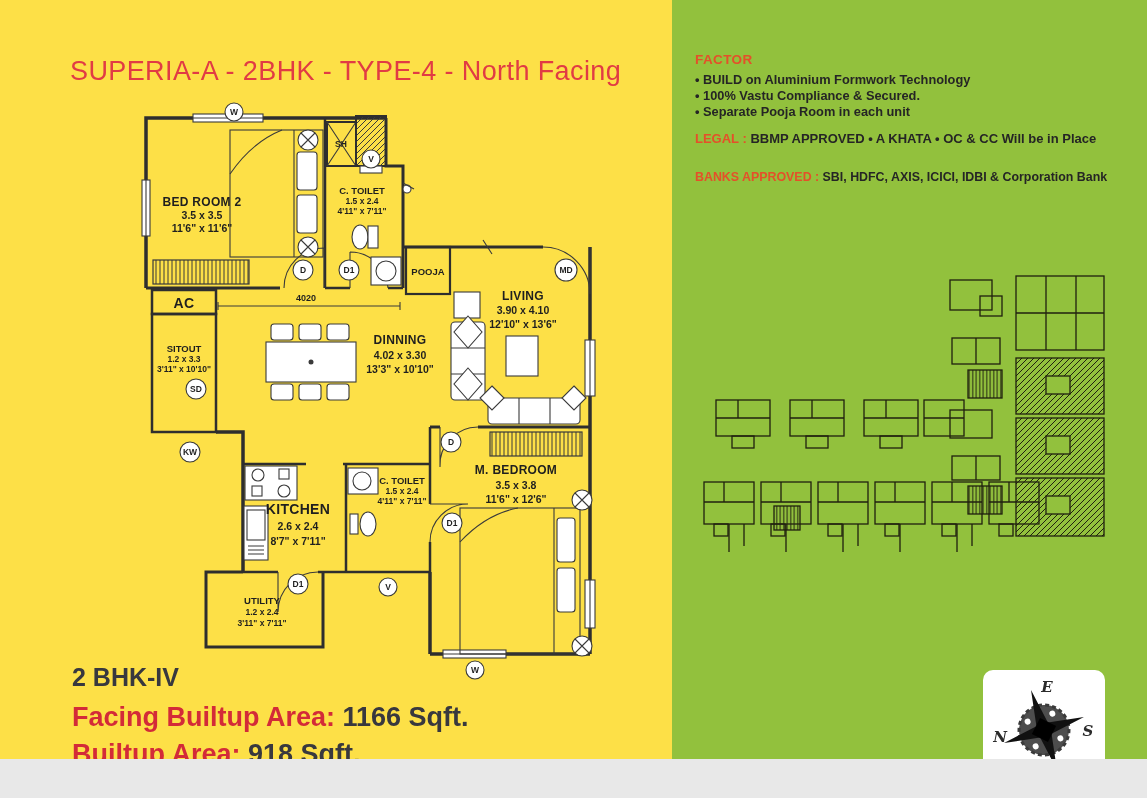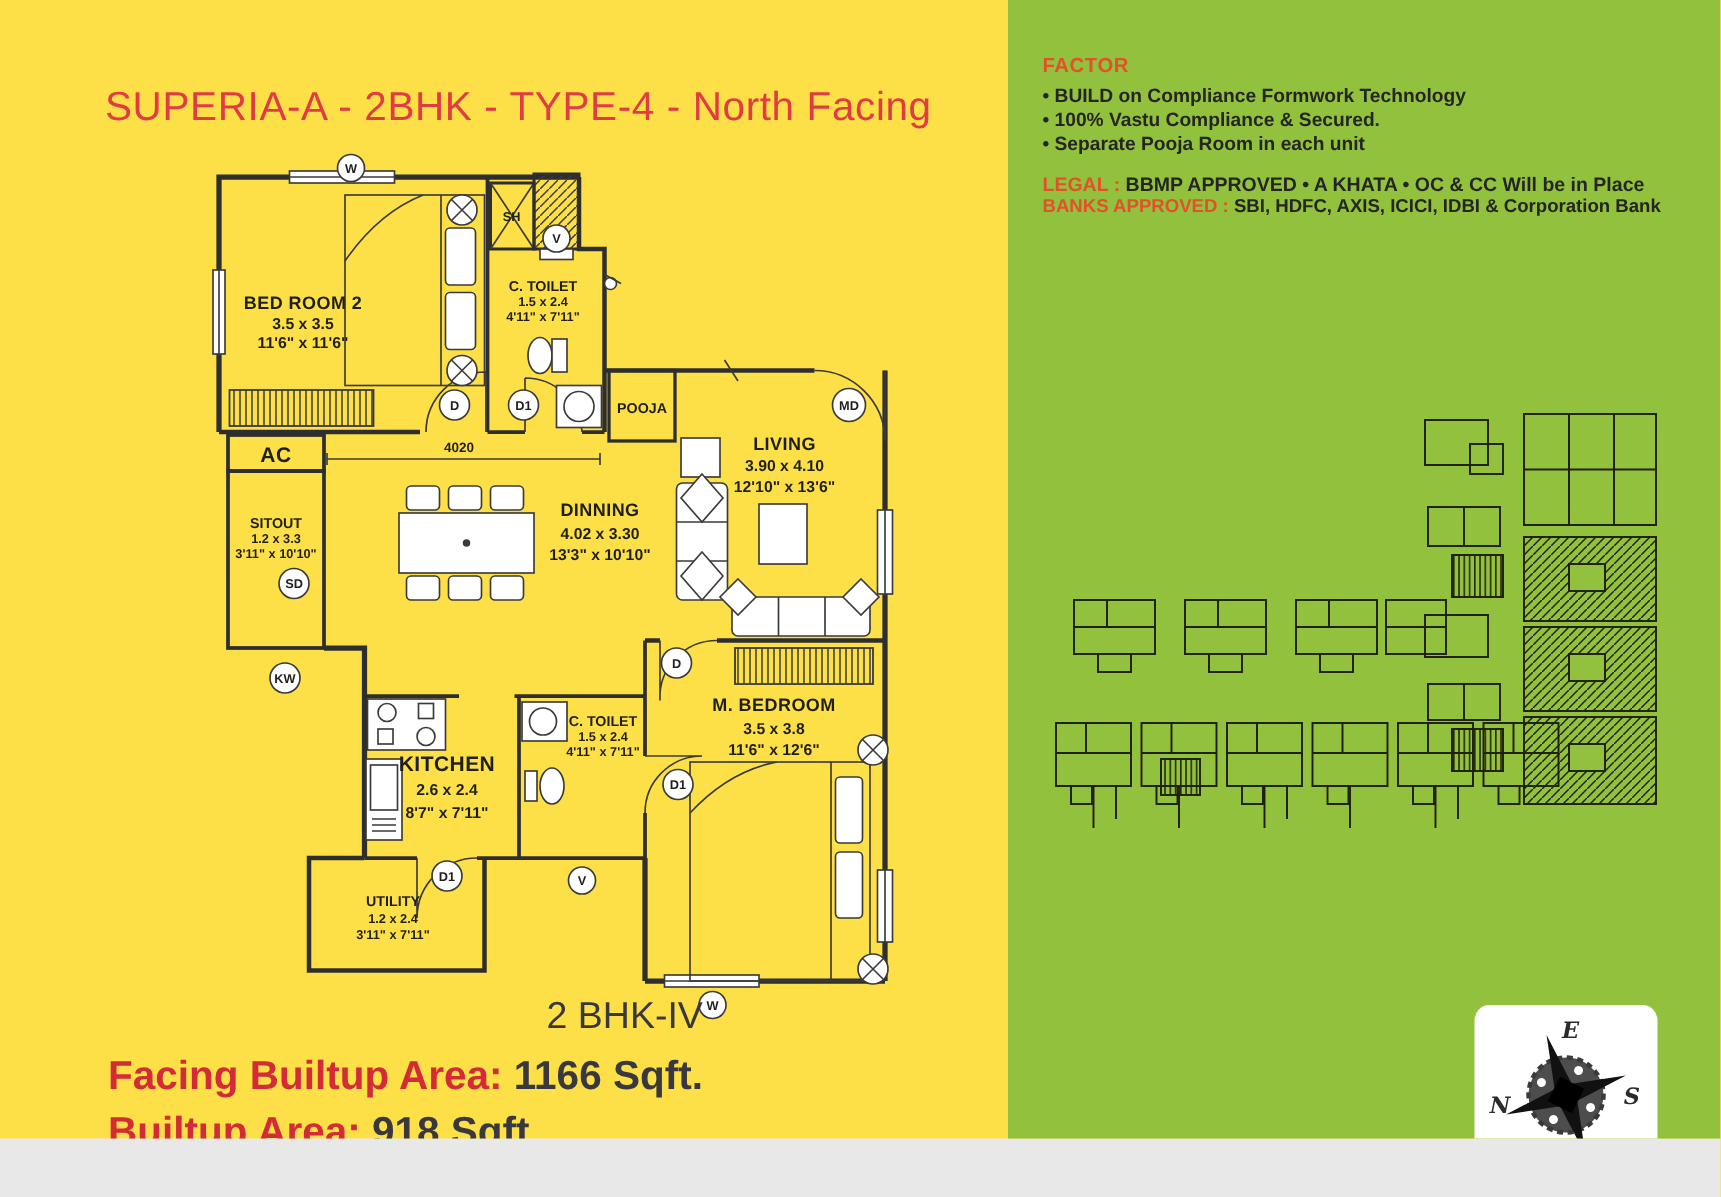--- a/index.html
+++ b/index.html
@@ -16,33 +16,33 @@
   .room-name-sm { font-size: 9.5px; }
   .room-dim { font-size: 10.5px; }
   .room-dim-sm { font-size: 8.5px; }
   .marker-t { font-size: 8.5px; }
   .wall { stroke: #2e2e2e; fill: none; }
   .thin { stroke: #3a3a3a; fill: none; stroke-width: 1.1; }
   .fixture { stroke: #3a3a3a; fill: #ffffff; stroke-width: 1.1; }
 
   
   .summary { position: absolute; left: 72px; top: 663px; }
-  .summary .unit { font-size: 25px; font-weight: 400; color: #38383e; margin-bottom: 7px; text-align: right; }
+  .summary .unit { font-size: 25px; font-weight: 700; color: #38383e; margin-bottom: 7px; }
   .summary .row { font-size: 27px; font-weight: 700; line-height: 37px; }
   .summary .lbl { color: #d32b38; }
   .summary .val { color: #38383e; }
 
   
   .panel { position: absolute; left: 672px; top: 0; width: 475px; height: 798px; background: #92c13d; }
-  .panel-content { padding: 36px 18px 0 23px; }
+  .panel-content { padding: 52px 18px 0 23px; }
   .factor-head { color: #e4502a; font-size: 13.5px; font-weight: 700; letter-spacing: .4px; margin: 0 0 5px 0; }
   ul.factors { margin: 0; padding: 0; list-style: none; }
   ul.factors li { font-size: 12.8px; line-height: 15.9px; font-weight: 600; color: #252525; }
   .legal-row { margin-top: 11px; font-size: 13px; font-weight: 700; color: #252525; }
-  .banks-row { margin-top: 0; font-size: 12.4px; font-weight: 700; color: #252525; }
+  .banks-row { margin-top: 24px; font-size: 12.4px; font-weight: 700; color: #252525; }
   .legal-row .olbl, .banks-row .olbl { color: #e4502a; }
 
   .siteplan { position: absolute; left: 26px; top: 268px; }
 
   .compass-box { position: absolute; left: 311px; top: 670px; width: 122px; height: 118px;
                  background: #ffffff; border-radius: 10px; }
   .compass-box text { font-family: "DejaVu Serif", serif; font-style: italic; font-weight: 700;
                       font-size: 15px; fill: #2b2b2b; }
 </style>
 </head>
@@ -304,21 +304,21 @@
     <div class="row">
       <span class="lbl">Carpet Area:</span>
       <span class="val">815 Sqft.</span>
     </div>
   </div>
 
   <div class="panel">
     <div class="panel-content">
       <div class="factor-head">FACTOR</div>
       <ul class="factors">
-        <li>• BUILD on Compliance Formwork Technology</li>
+        <li>• BUILD on Aluminium Formwork Technology</li>
         <li>• 100% Vastu Compliance &amp; Secured.</li>
         <li>• Separate Pooja Room in each unit</li>
       </ul>
       <div class="legal-row">
         <span class="olbl">LEGAL :</span>
         <span>BBMP APPROVED • A KHATA • OC &amp; CC Will be in Place</span>
       </div>
       <div class="banks-row">
         <span class="olbl">BANKS APPROVED :</span>
         <span>SBI, HDFC, AXIS, ICICI, IDBI &amp; Corporation Bank</span>

